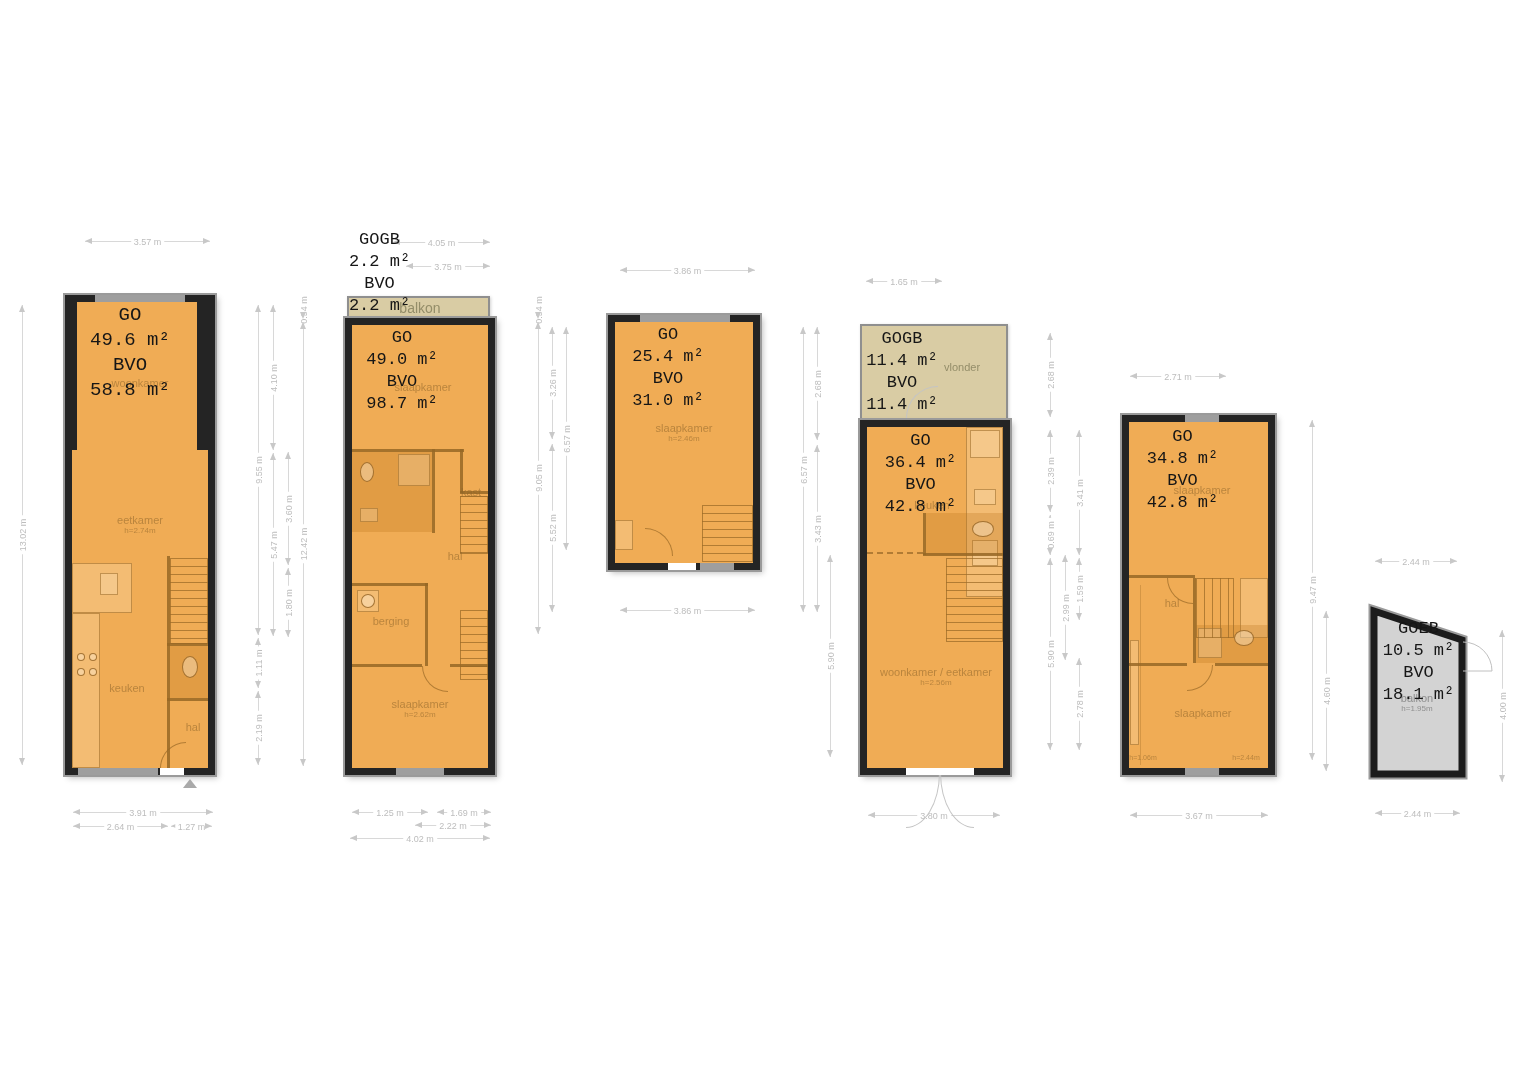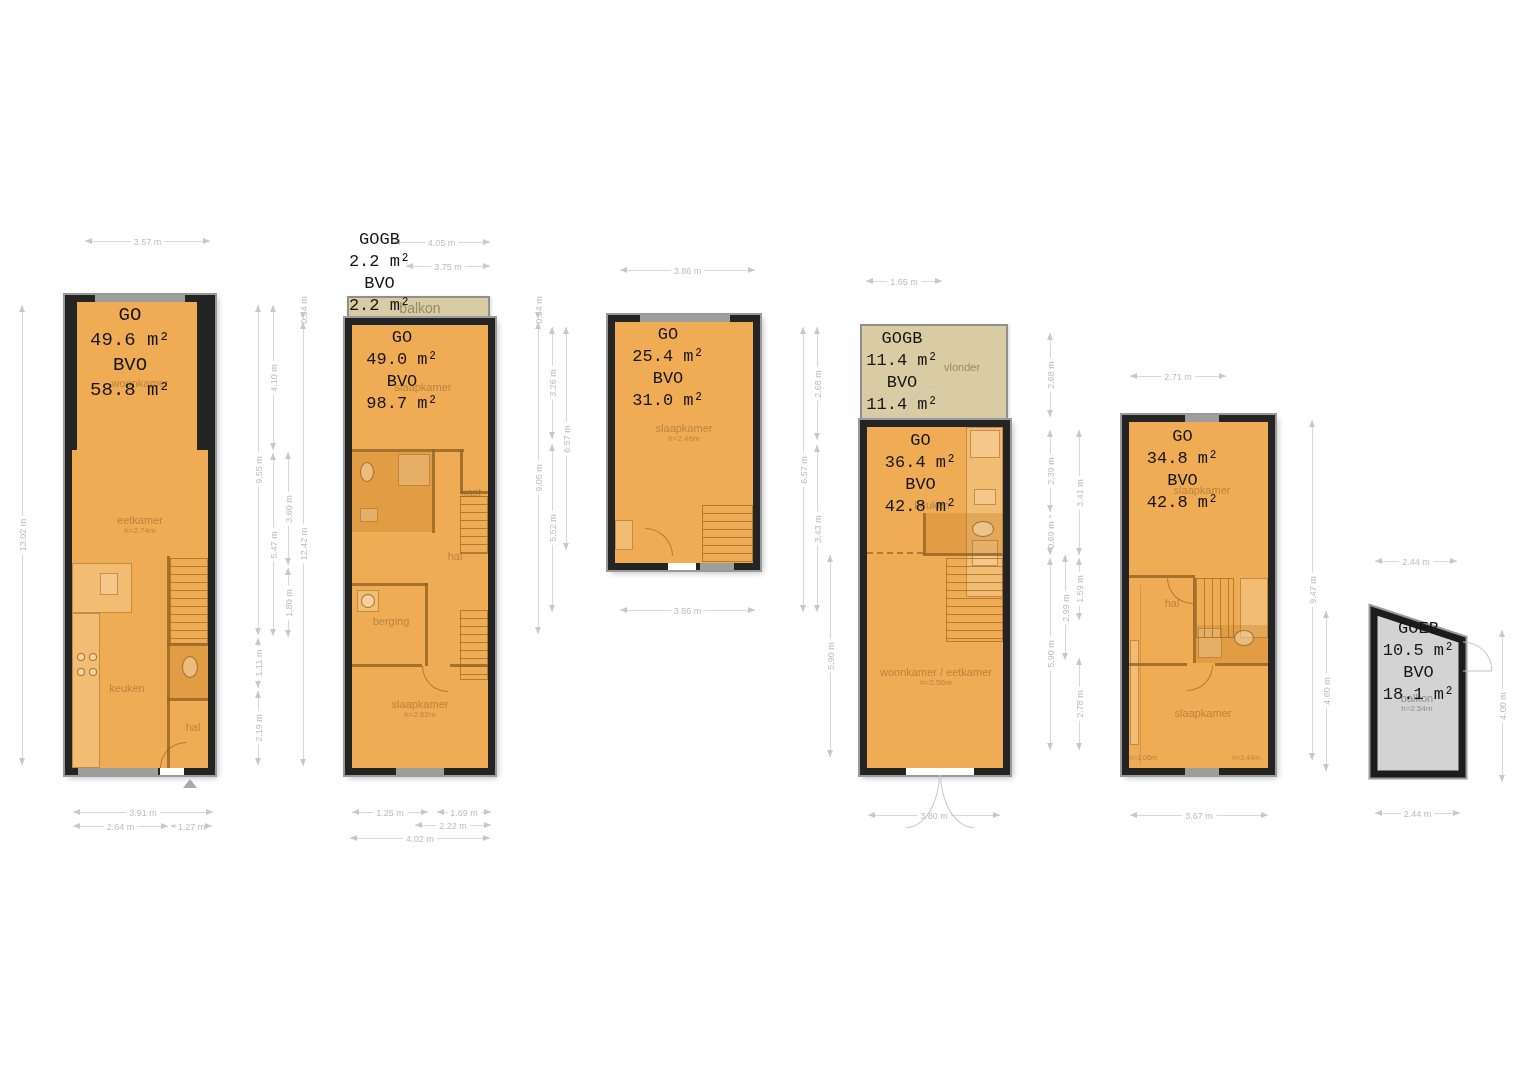--- a/index.html
+++ b/index.html
@@ -351,21 +351,21 @@
     <polygon points="6,9 94,38 94,172 6,172" fill="#D3D3D3" stroke="#9a9a9a" stroke-width="11"></polygon>
     <polygon points="6,9 94,38 94,172 6,172" fill="#D3D3D3" stroke="#1c1c1c" stroke-width="7"></polygon>
     <path d="M 95 40 A 29 29 0 0 1 124 69 L 95 69" fill="none" stroke="#c0c0c0" stroke-width="1"></path>
   </svg>
   <div class="golabel fs17" style="left:1376px;top:618px;width:85px;">
     <span>GOEB</span>
     <span>10.5 m²</span>
     <span>BVO</span>
     <span>18.1 m²</span>
   </div>
-  <div class="rlabel" style="left:1417px;top:702px;color:rgba(120,120,120,.75);"><span>balkon</span><span class="rsub">h=2.54m</span></div>
+  <div class="rlabel" style="left:1417px;top:702px;color:rgba(120,120,120,.75);"><span>balkon</span><span class="rsub">h=1.95m</span></div>
   <div class="hdim" style="left:1375px;top:813px;width:85px;">
       <span class="dlabel">2.44 m</span>
     </div>
   <div class="vdim" style="left:1502px;top:630px;height:152px;">
       <span class="dlabel">4.00 m</span>
     </div>
 
 </div>
 
 </body></html>

